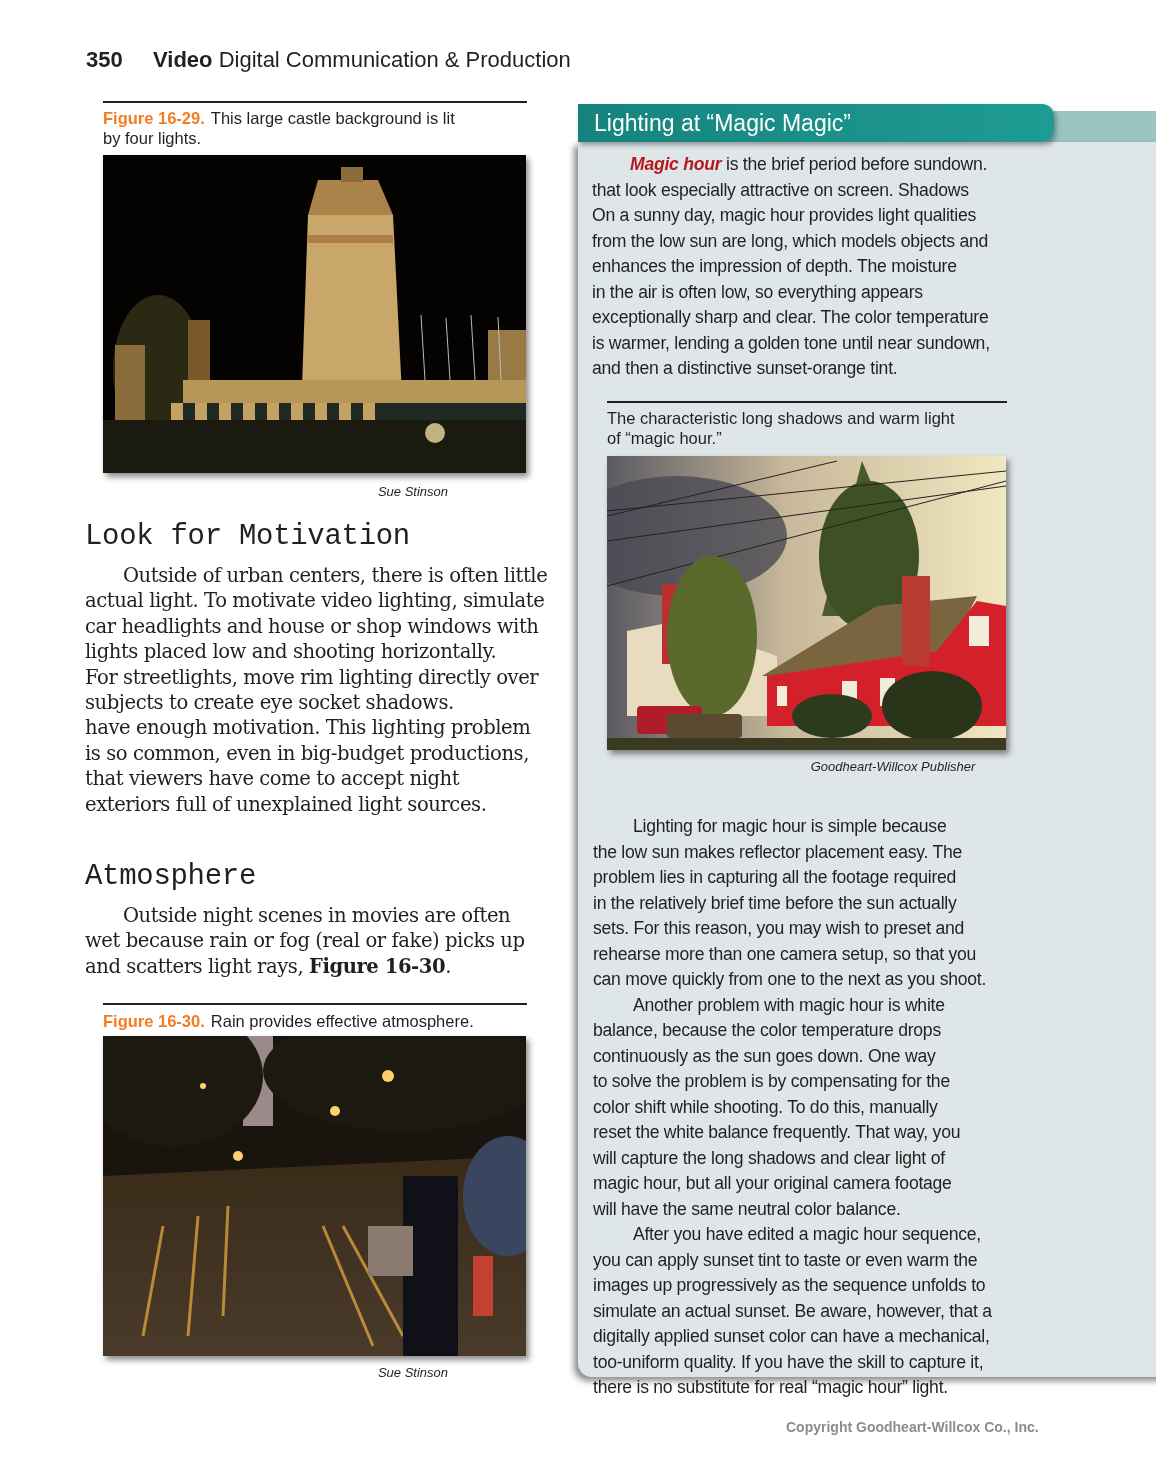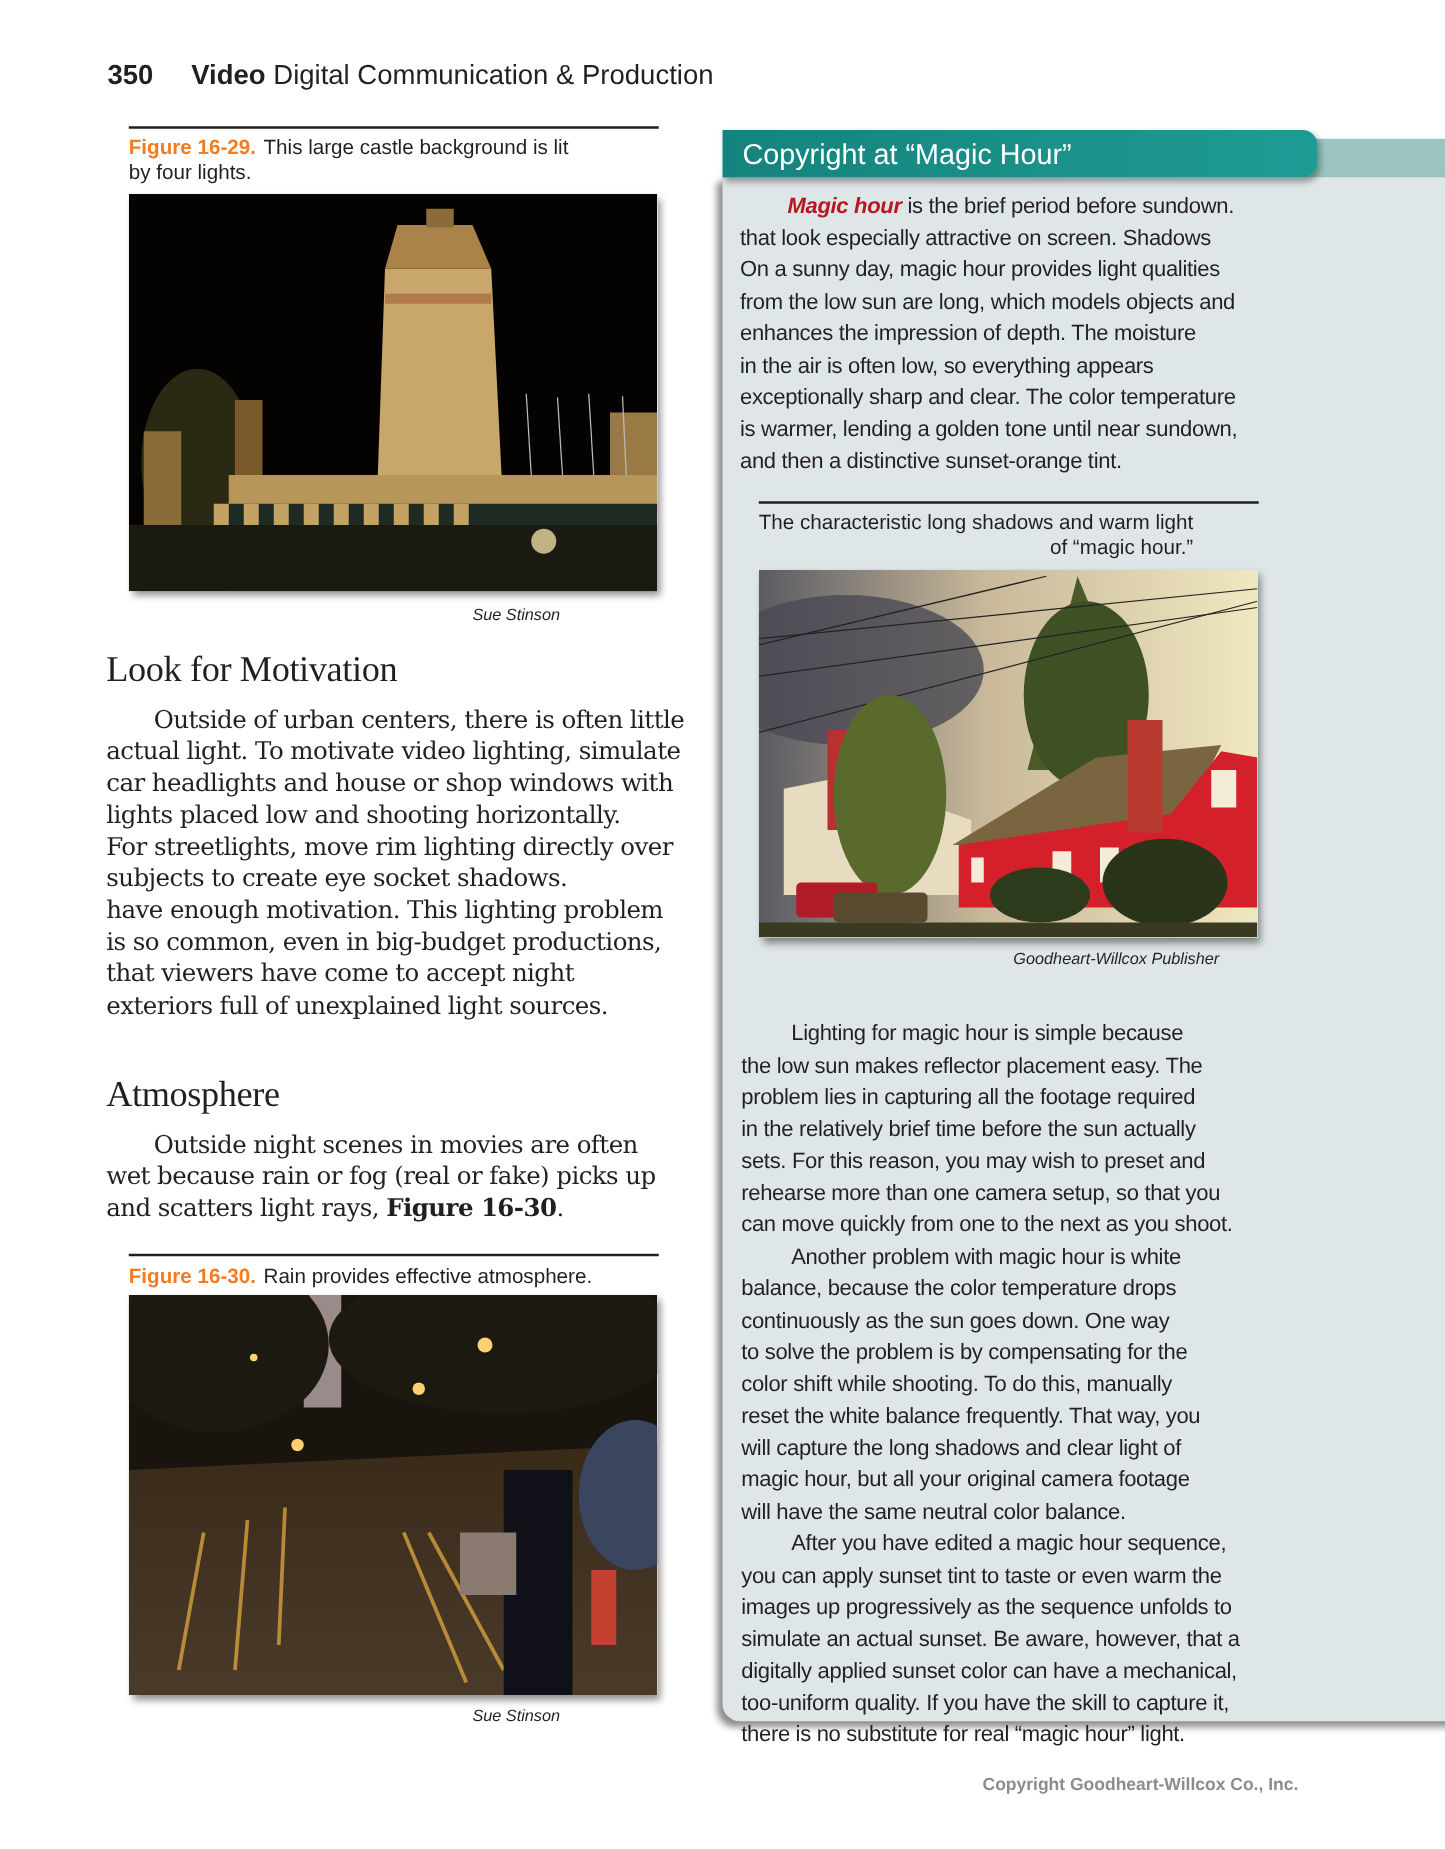--- a/index.html
+++ b/index.html
@@ -18,21 +18,21 @@
   
   .fig-rule { height: 2px; background: #231f20; }
   .fig-caption { font-size: 16.5px; line-height: 20px; color: #231f20; }
   .fig-label { color: #f47c20; font-weight: bold; margin-right: 6px; }
   .credit { font-size: 13px; font-style: italic; color: #231f20; text-align: center; }
 
   .photo { box-shadow: 3px 4px 6px rgba(0,0,0,0.45); overflow: hidden; }
   .photo svg { display: block; width: 100%; height: 100%; }
 
   
-  .heading { font-family: Liberation Serif, serif; font-size: 29px; color: #231f20; font-weight: normal; letter-spacing: -0.3px; }
+  .heading { font-family: Liberation Mono, monospace; font-size: 29px; color: #231f20; font-weight: normal; letter-spacing: -0.3px; }
   .serif-body { font-family: "DejaVu Serif", serif; font-size: 19.6px; line-height: 25.4px; color: #231f20; letter-spacing: -0.45px; }
   .serif-body p { margin: 0; white-space: nowrap; }
   .indent { padding-left: 38px; }
 
   
   .sidebar-strip { left: 1040px; top: 111px; width: 116px; height: 31px; background: #9cc5c1; }
   .sidebar-box {
     left: 578px; top: 142px; width: 600px; height: 1235px;
     background: #dfe6e8; border-bottom-left-radius: 14px;
     box-shadow: -4px 4px 6px rgba(0,0,0,0.45);
@@ -160,36 +160,36 @@
     <rect x="300" y="140" width="55" height="180" fill="#101018"></rect>
     <ellipse cx="405" cy="160" rx="45" ry="60" fill="#3a4660"></ellipse>
     <rect x="265" y="190" width="45" height="50" fill="#8a7a70"></rect>
     <rect x="370" y="220" width="20" height="60" fill="#c44030"></rect>
   </svg>
 </div>
 <div class="abs credit" style="left:300px; top:1365px; width:226px;">Sue Stinson</div>
 
 <div class="abs sidebar-strip"></div>
 <div class="abs sidebar-box"></div>
-<div class="abs sidebar-header">Copyright at “Magic Hour”</div>
+<div class="abs sidebar-header">Lighting at “Magic Magic”</div>
 
 <div class="abs sans-body" style="left:592px; top:152px;">
   <p style="padding-left:38px;"><span class="key-term">Magic hour</span><span> is the brief period before sundown.</span></p>
   <p>that look especially attractive on screen. Shadows</p>
   <p>On a sunny day, magic hour provides light qualities</p>
   <p>from the low sun are long, which models objects and</p>
   <p>enhances the impression of depth. The moisture</p>
   <p>in the air is often low, so everything appears</p>
   <p>exceptionally sharp and clear. The color temperature</p>
   <p>is warmer, lending a golden tone until near sundown,</p>
   <p>and then a distinctive sunset-orange tint.</p>
 </div>
 
 <div class="abs fig-rule" style="left:607px; top:401px; width:400px;"></div>
-<div class="abs fig-caption" style="left:607px; top:408px; white-space:nowrap;text-align:right;">
+<div class="abs fig-caption" style="left:607px; top:408px; white-space:nowrap;">
   <span>The characteristic long shadows and warm light</span><br>
   <span>of “magic hour.”</span>
 </div>
 <div class="abs photo" style="left:607px; top:456px; width:399px; height:294px;">
   <svg viewBox="0 0 399 294" preserveAspectRatio="none">
     <defs>
       <linearGradient id="sky" x1="0" y1="0" x2="1" y2="0">
         <stop offset="0" stop-color="#5a5a62"></stop>
         <stop offset="0.45" stop-color="#c8b89a"></stop>
         <stop offset="1" stop-color="#f0e8c0"></stop>

